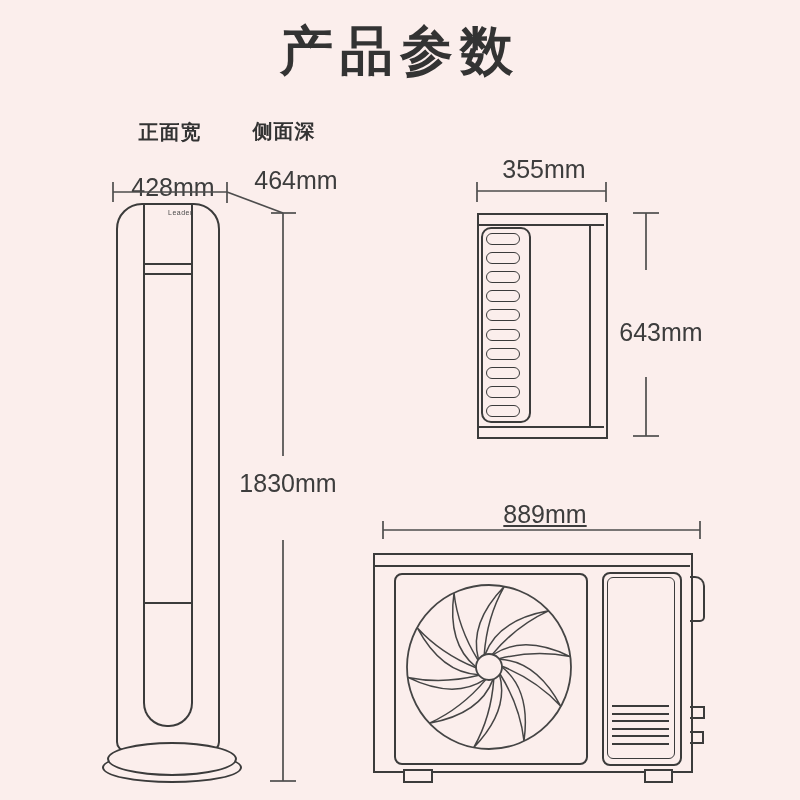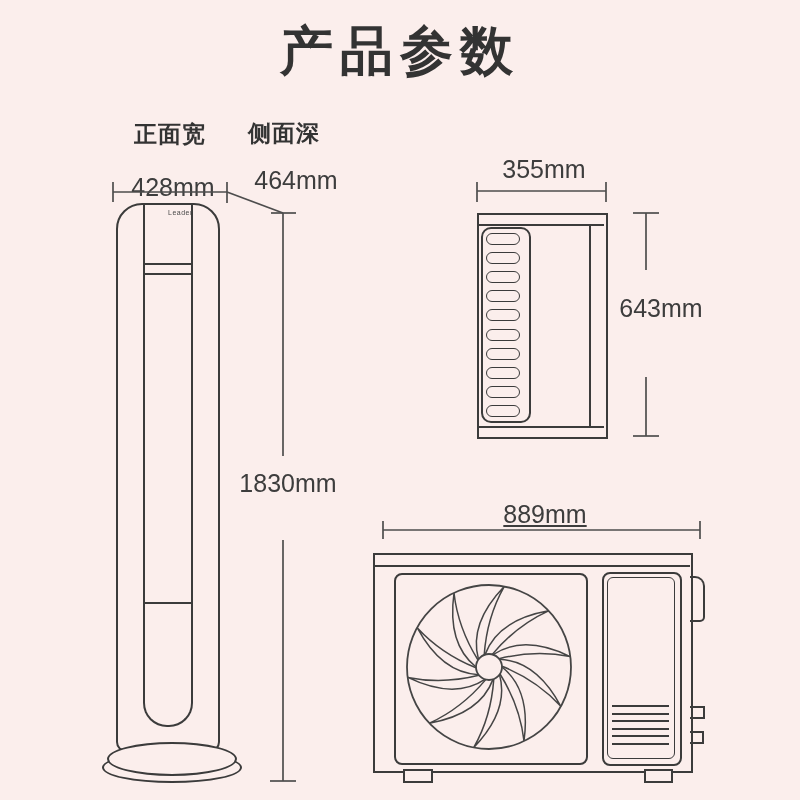--- a/index.html
+++ b/index.html
@@ -8,21 +8,21 @@
     background:#fbeeec;
     font-family:"Liberation Sans","DejaVu Sans",sans-serif;
     color:#3d3d3d;
   }
   .abs{position:absolute;}
   .ctr{transform:translateX(-50%);white-space:nowrap;}
   .page-title{
     top:16px;left:400px;font-size:53px;font-weight:700;color:#333;
     letter-spacing:7px;
   }
-  .dim-label{font-size:23px;font-weight:700;color:#333;letter-spacing:1px;}
+  .dim-label{font-size:20px;font-weight:700;color:#333;letter-spacing:1px;}
   .dim-value{font-size:25px;font-weight:400;color:#3d3d3d;}
 
   
   .tower-body{
     left:116px;top:203px;width:100px;height:545px;
     border:2.5px solid #3b3b3b;border-radius:26px 26px 10px 10px;
   }
   .tower-panel{
     left:143px;top:205px;width:46px;height:520px;
     border-left:2.5px solid #3b3b3b;border-right:2.5px solid #3b3b3b;
@@ -89,21 +89,21 @@
 <body>
 
 <div class="abs ctr page-title">产品参数</div>
 
 <div class="abs ctr dim-label" style="left:170px;top:119px;">正面宽</div>
 <div class="abs ctr dim-label" style="left:284px;top:118px;">侧面深</div>
 <div class="abs ctr dim-value" style="left:173px;top:161px;margin-top:12px;">428mm</div>
 <div class="abs ctr dim-value" style="left:296px;top:166px;">464mm</div>
 <div class="abs ctr dim-value" style="left:288px;top:469px;">1830mm</div>
 <div class="abs ctr dim-value" style="left:544px;top:155px;">355mm</div>
-<div class="abs ctr dim-value" style="left:661px;top:294px;">643mm</div>
+<div class="abs ctr dim-value" style="left:661px;top:318px;">643mm</div>
 <div class="abs ctr dim-value" style="left:545px;top:500px;text-decoration:underline;">889mm</div>
 
 <svg class="abs dims-svg" viewBox="0 0 800 800">
   <line x1="113" y1="192" x2="227" y2="192"></line>
   <line x1="113" y1="182" x2="113" y2="202"></line>
   <line x1="227" y1="182" x2="227" y2="203"></line>
   <line x1="227" y1="192" x2="283" y2="213"></line>
   <line x1="271" y1="213" x2="296" y2="213"></line>
   <line x1="283" y1="213" x2="283" y2="456"></line>
   <line x1="283" y1="540" x2="283" y2="781"></line>

